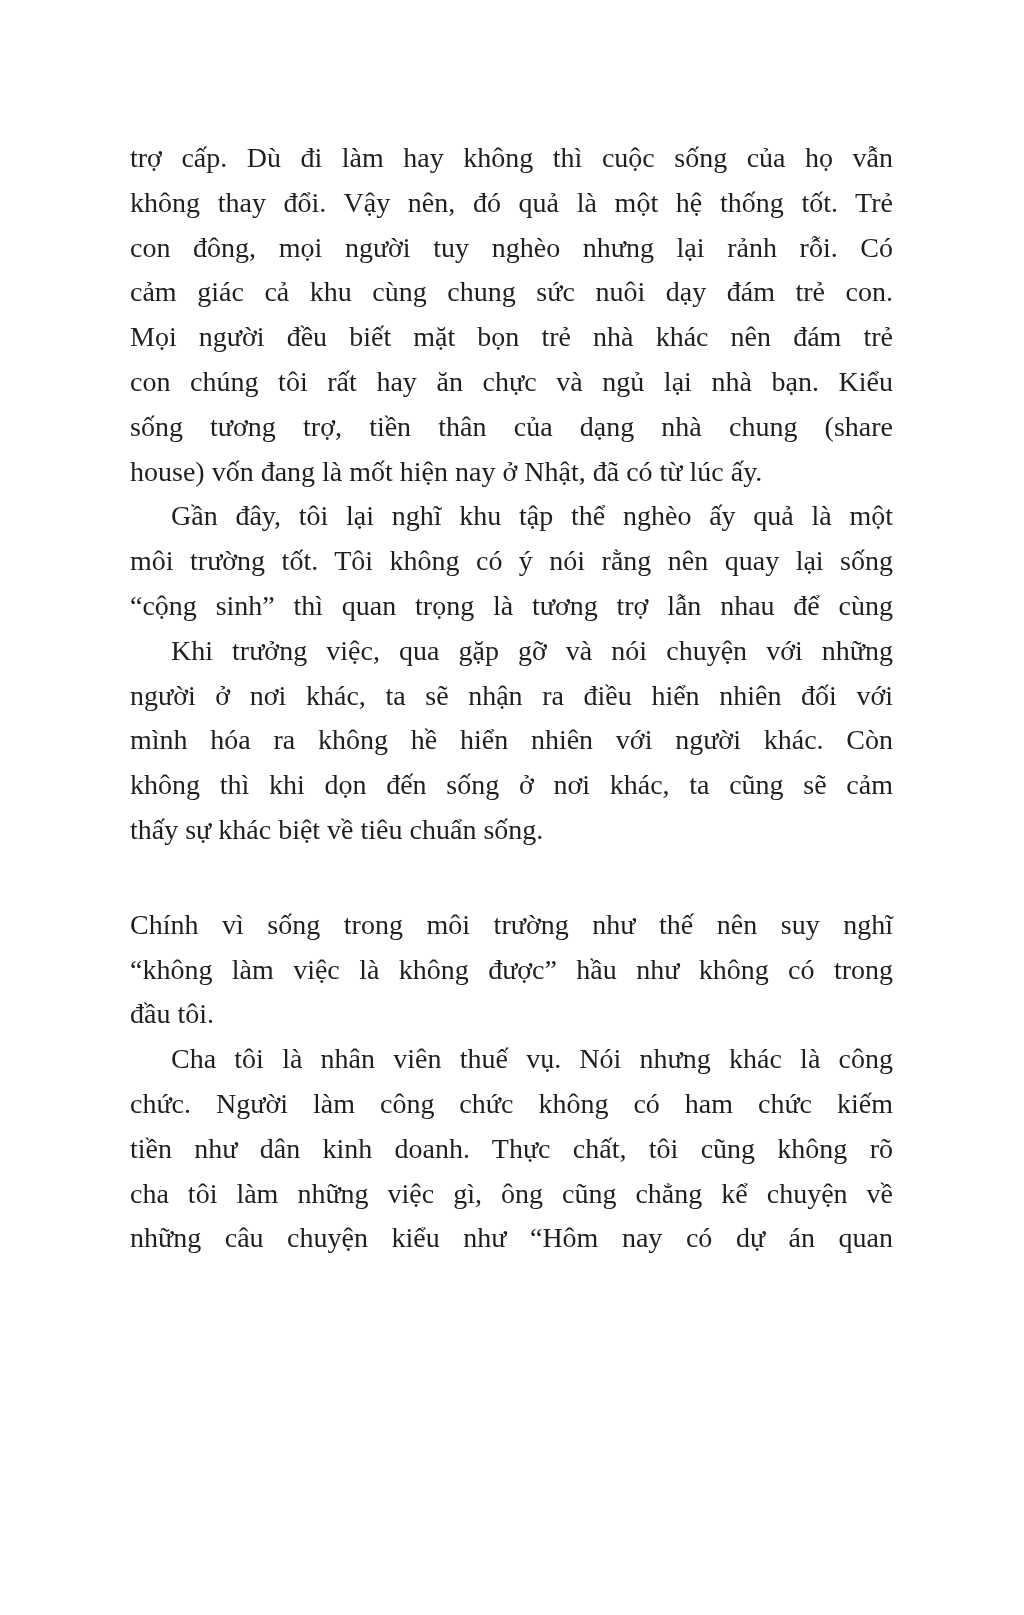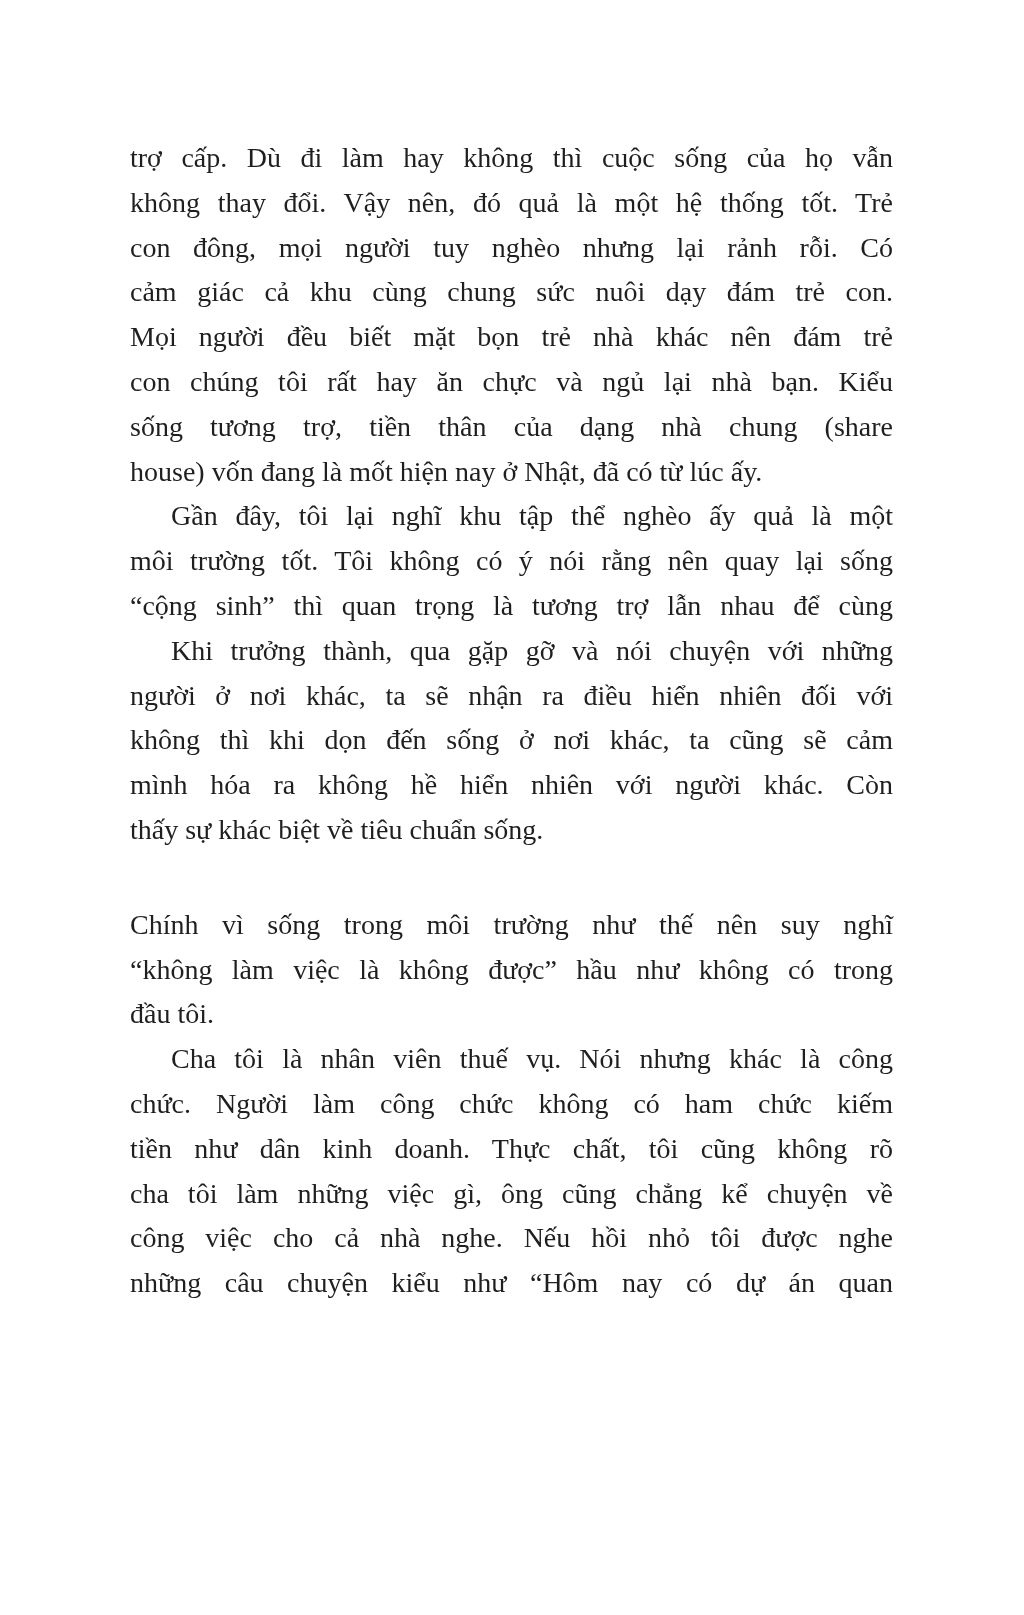--- a/index.html
+++ b/index.html
@@ -70,42 +70,41 @@
       <span class="line last">house) vốn đang là mốt hiện nay ở Nhật, đã có từ lúc ấy.</span>
     </div>
 
     <div class="para">
       <span class="line indent">Gần đây, tôi lại nghĩ khu tập thể nghèo ấy quả là một</span>
       <span class="line">môi trường tốt. Tôi không có ý nói rằng nên quay lại sống</span>
       <span class="line">“cộng sinh” thì quan trọng là tương trợ lẫn nhau để cùng</span>
     </div>
 
     <div class="para">
-      <span class="line indent">Khi trưởng thành, qua gặp gỡ và nói chuyện với những</span>
+      <span class="line indent">Khi trưởng việc, qua gặp gỡ và nói chuyện với những</span>
       <span class="line">người ở nơi khác, ta sẽ nhận ra điều hiển nhiên đối với</span>
+      <span class="line">mình hóa ra không hề hiển nhiên với người khác. Còn</span>
       <span class="line">không thì khi dọn đến sống ở nơi khác, ta cũng sẽ cảm</span>
-      <span class="line">mình hóa ra không hề hiển nhiên với người khác. Còn</span>
       <span class="line last">thấy sự khác biệt về tiêu chuẩn sống.</span>
     </div>
 
     <div class="section-gap"></div>
 
     <div class="para">
       <span class="line">Chính vì sống trong môi trường như thế nên suy nghĩ</span>
       <span class="line">“không làm việc là không được” hầu như không có trong</span>
       <span class="line last">đầu tôi.</span>
     </div>
 
 
     <div class="para">
       <span class="line indent">Cha tôi là nhân viên thuế vụ. Nói nhưng khác là công</span>
       <span class="line">chức. Người làm công chức không có ham chức kiếm</span>
       <span class="line">tiền như dân kinh doanh. Thực chất, tôi cũng không rõ</span>
       <span class="line">cha tôi làm những việc gì, ông cũng chẳng kể chuyện về</span>
-      <span class="line">công việc cho cả nhà nghe. Nếu hồi nhỏ tôi được nghe</span>
       <span class="line">những câu chuyện kiểu như “Hôm nay có dự án quan</span>
     </div>
 
   </div>
 
   <div class="footer">
     <span class="page-num">34</span>
     <span class="book-title">20% nỗ lực</span>
   </div>
 

